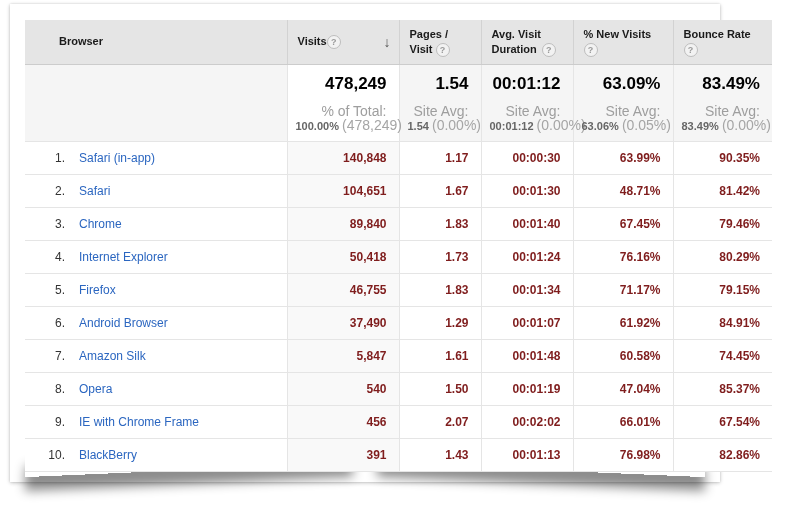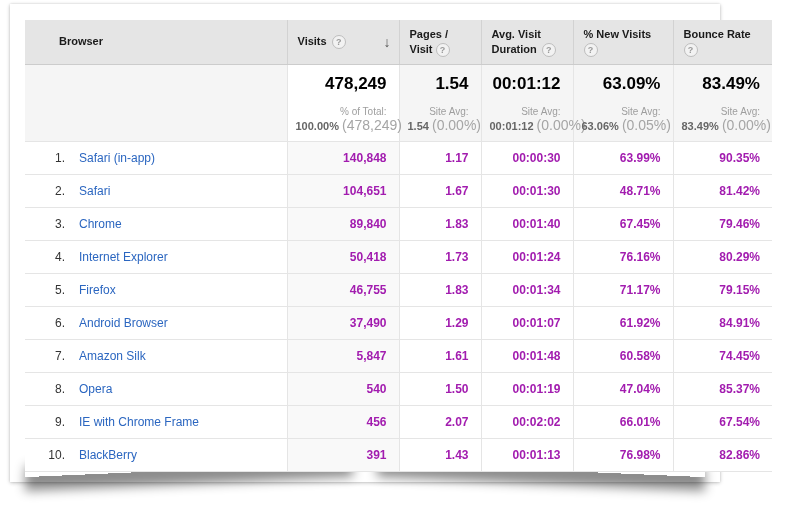--- a/index.html
+++ b/index.html
@@ -53,21 +53,21 @@
     font-weight: bold;
     color: #1a1a1a;
     text-align: left;
     vertical-align: middle;
     line-height: 15px;
     cursor: pointer;
   }
   thead th:first-child { border-left: none; padding-left: 34px; }
 
   .visits-head { display: flex; align-items: center; }
-  .visits-head .label { margin-right: 5px; }
+  .visits-head .label { }
   .sort-arrow {
     margin-left: auto;
     font-size: 14px;
     font-weight: bold;
     color: #555;
     line-height: 14px;
   }
   .help-icon {
     display: inline-block;
     width: 14px; height: 14px;
@@ -98,21 +98,21 @@
   tr.summary td:first-child { border-left: none; }
   tr.summary td.hl { background: #ffffff; }
   .sum-value {
     font-size: 17px;
     font-weight: bold;
     color: #000000;
     line-height: 20px;
     margin-bottom: 11px;
   }
   .sum-label {
-    font-size: 10px;
+    font-size: 14px;
     color: #9e9e9e;
     line-height: 13px;
   }
   .sum-sub { font-size: 11px; line-height: 14px; white-space: nowrap; }
   .sum-sub .sv { font-weight: bold; color: #666666; margin-top: 10px; }
   .sum-sub .sp { font-size: 14px; color: #a5a5a5; }
 
   
   tbody.rows td {
     border-left: 1px solid #e5e5e5;
@@ -120,21 +120,21 @@
     height: 33px;
     padding: 0 12px;
     vertical-align: middle;
     background: #ffffff;
     margin-top: 8px;
   }
   tbody.rows td:first-child { border-left: none; padding-left: 12px; }
   tbody.rows td.num {
     text-align: right;
     font-weight: bold;
-    color: #a21caf;
+    color: #7f1d1d;
   }
   tbody.rows td.visits-cell { background: #f9f9f9; }
   .rank {
     display: inline-block;
     width: 28px;
     text-align: right;
     color: #333333;
   }
   .blink {
     margin-left: 14px;

